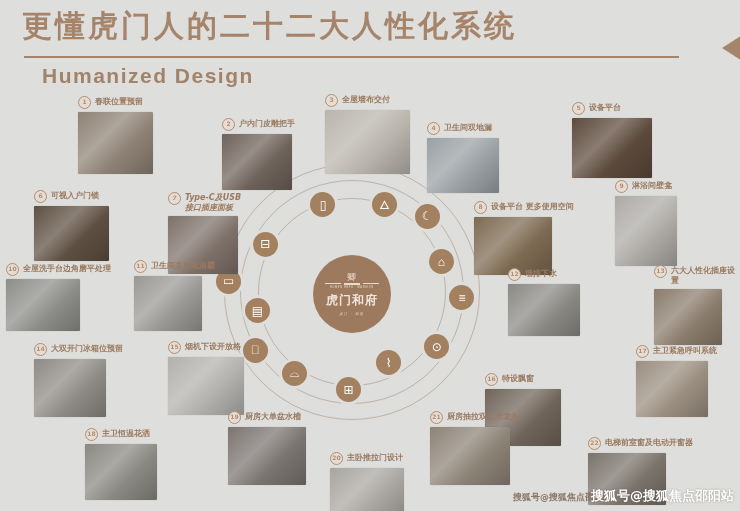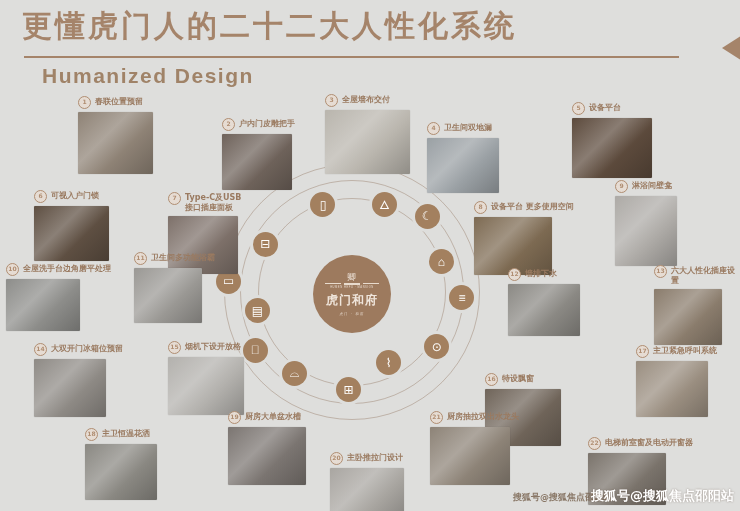--- a/index.html
+++ b/index.html
@@ -160,38 +160,38 @@
         <div class="ph" style="width: 72px; height: 55px; background: linear-gradient(135deg, rgb(154, 160, 164) 0%, rgba(255, 255, 255, 0.28) 38%, rgb(154, 160, 164) 62%, rgba(0, 0, 0, 0.22) 100%), rgb(154, 160, 164);"></div>
       </div>
       <div class="card" style="left: 572px; top: 102px;">
         <div class="lbl"><span class="num">5</span><span class="txt">设备平台</span></div>
         <div class="ph" style="width: 80px; height: 60px; background: linear-gradient(135deg, rgb(92, 74, 60) 0%, rgba(255, 255, 255, 0.28) 38%, rgb(92, 74, 60) 62%, rgba(0, 0, 0, 0.22) 100%), rgb(92, 74, 60);"></div>
       </div>
       <div class="card" style="left: 34px; top: 190px;">
         <div class="lbl"><span class="num">6</span><span class="txt">可视入户门锁</span></div>
         <div class="ph" style="width: 75px; height: 55px; background: linear-gradient(135deg, rgb(94, 79, 66) 0%, rgba(255, 255, 255, 0.28) 38%, rgb(94, 79, 66) 62%, rgba(0, 0, 0, 0.22) 100%), rgb(94, 79, 66);"></div>
       </div>
-      <div class="card" style="left: 168px; top: 192px;">
+      <div class="card" style="left: 168px; top: 192px; font-style: italic;">
         <div class="lbl"><span class="num">7</span><span class="txt">Type-C及USB
 接口插座面板</span></div>
         <div class="ph" style="width: 70px; height: 58px; background: linear-gradient(135deg, rgb(125, 112, 105) 0%, rgba(255, 255, 255, 0.28) 38%, rgb(125, 112, 105) 62%, rgba(0, 0, 0, 0.22) 100%), rgb(125, 112, 105);"></div>
       </div>
       <div class="card" style="left: 474px; top: 201px;">
         <div class="lbl"><span class="num">8</span><span class="txt">设备平台 更多使用空间</span></div>
         <div class="ph" style="width: 78px; height: 58px; background: linear-gradient(135deg, rgb(125, 106, 82) 0%, rgba(255, 255, 255, 0.28) 38%, rgb(125, 106, 82) 62%, rgba(0, 0, 0, 0.22) 100%), rgb(125, 106, 82);"></div>
       </div>
       <div class="card" style="left: 615px; top: 180px;">
         <div class="lbl"><span class="num">9</span><span class="txt">淋浴间壁龛</span></div>
         <div class="ph" style="width: 62px; height: 70px; background: linear-gradient(135deg, rgb(173, 170, 166) 0%, rgba(255, 255, 255, 0.28) 38%, rgb(173, 170, 166) 62%, rgba(0, 0, 0, 0.22) 100%), rgb(173, 170, 166);"></div>
       </div>
       <div class="card" style="left: 6px; top: 263px;">
         <div class="lbl"><span class="num">10</span><span class="txt">全屋洗手台边角磨平处理</span></div>
         <div class="ph" style="width: 74px; height: 52px; background: linear-gradient(135deg, rgb(141, 141, 138) 0%, rgba(255, 255, 255, 0.28) 38%, rgb(141, 141, 138) 62%, rgba(0, 0, 0, 0.22) 100%), rgb(141, 141, 138);"></div>
       </div>
-      <div class="card" style="left: 134px; top: 252px;">
+      <div class="card" style="left: 134px; top: 260px;">
         <div class="lbl"><span class="num">11</span><span class="txt">卫生间多功能浴霸</span></div>
         <div class="ph" style="width: 68px; height: 55px; background: linear-gradient(135deg, rgb(154, 152, 148) 0%, rgba(255, 255, 255, 0.28) 38%, rgb(154, 152, 148) 62%, rgba(0, 0, 0, 0.22) 100%), rgb(154, 152, 148);"></div>
       </div>
       <div class="card" style="left: 508px; top: 268px;">
         <div class="lbl"><span class="num">12</span><span class="txt">墙排下水</span></div>
         <div class="ph" style="width: 72px; height: 52px; background: linear-gradient(135deg, rgb(139, 137, 132) 0%, rgba(255, 255, 255, 0.28) 38%, rgb(139, 137, 132) 62%, rgba(0, 0, 0, 0.22) 100%), rgb(139, 137, 132);"></div>
       </div>
       <div class="card" style="left: 654px; top: 265px;">
         <div class="lbl"><span class="num">13</span><span class="txt">六大人性化插座设置</span></div>
         <div class="ph" style="width: 68px; height: 56px; background: linear-gradient(135deg, rgb(138, 124, 108) 0%, rgba(255, 255, 255, 0.28) 38%, rgb(138, 124, 108) 62%, rgba(0, 0, 0, 0.22) 100%), rgb(138, 124, 108);"></div>

